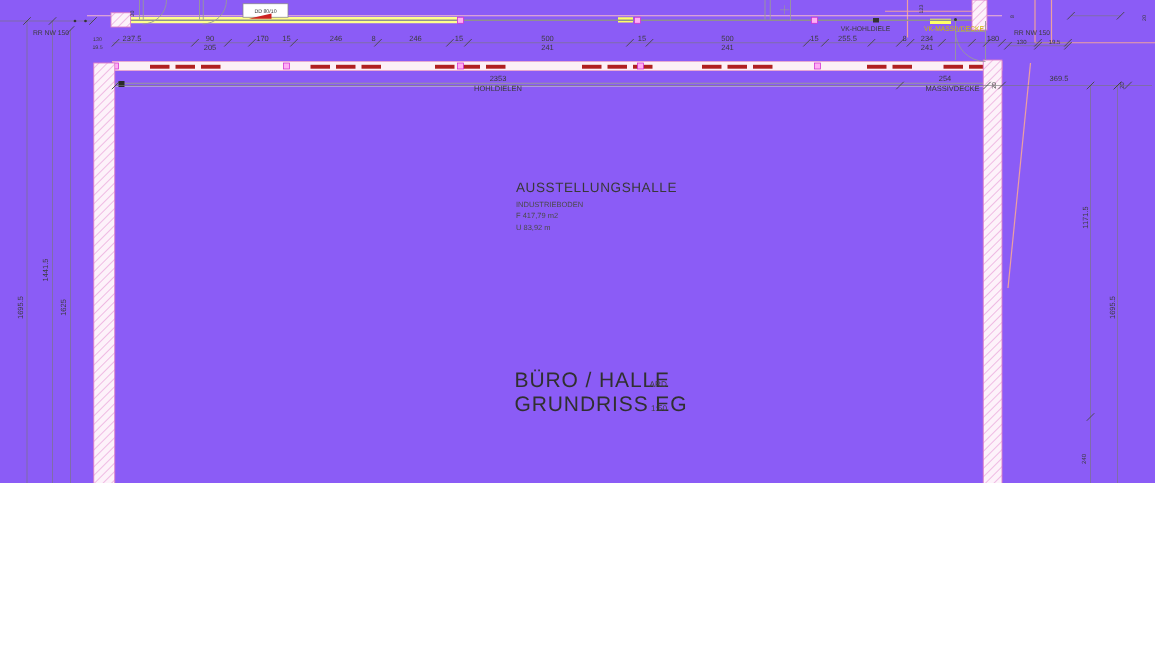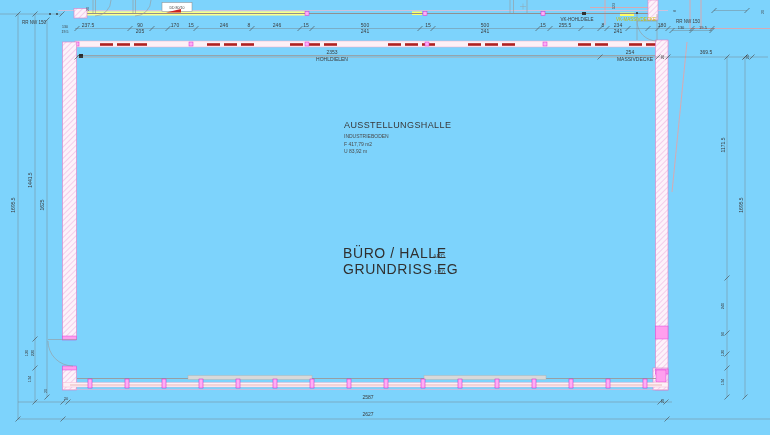--- a/index.html
+++ b/index.html
@@ -1,16 +1,16 @@
 <!DOCTYPE html>
 <html><head>
 <meta charset="utf-8">
 <style>
   html,body{margin:0;padding:0;background:#ffffff;}
-  #stage{position:relative;width:770px;height:435px;background:#7dd3fc;overflow:hidden;
+  #stage{position:relative;width:770px;height:322px;background:#8b5cf6;overflow:hidden;
          font-family:"Liberation Sans",sans-serif;}
   svg{position:absolute;left:0;top:0;}
   svg text{fill:#3b3b3b;font-family:"Liberation Sans",sans-serif;}
   .dim{font-size:5px;}
   .dim-sm{font-size:4px;}
   .dim-xs{font-size:3.5px;}
   .note{font-size:4.5px;}
   .room-name{font-size:9px;letter-spacing:0.4px;fill:#383838;}
   .room-sub{font-size:5px;fill:#4a4a4a;}
   .title-big{font-size:14px;letter-spacing:0.6px;fill:#303030;}

